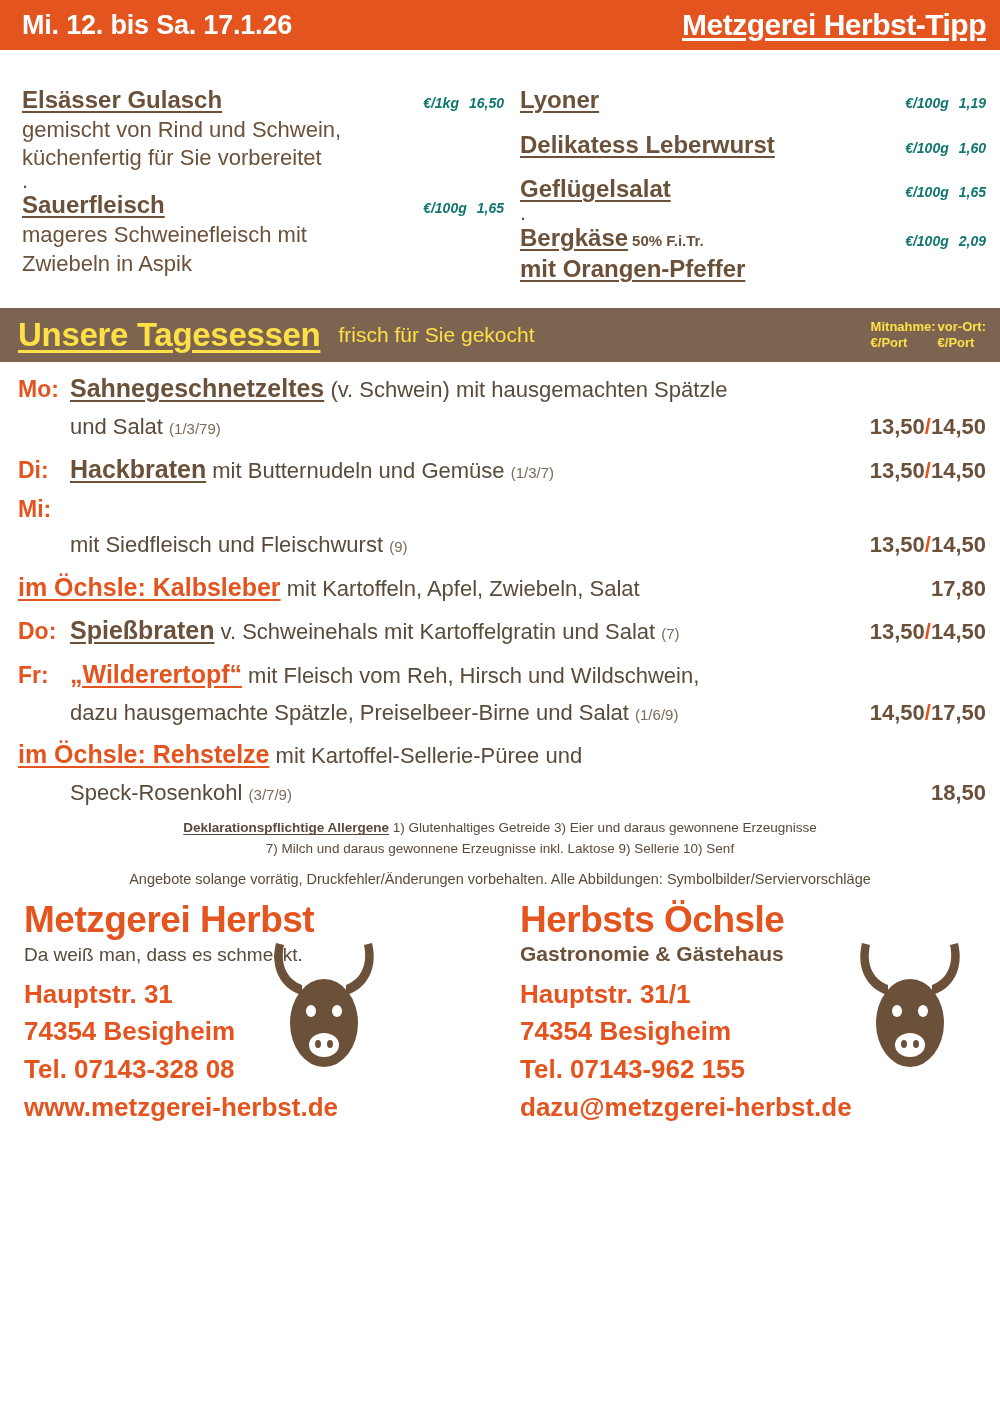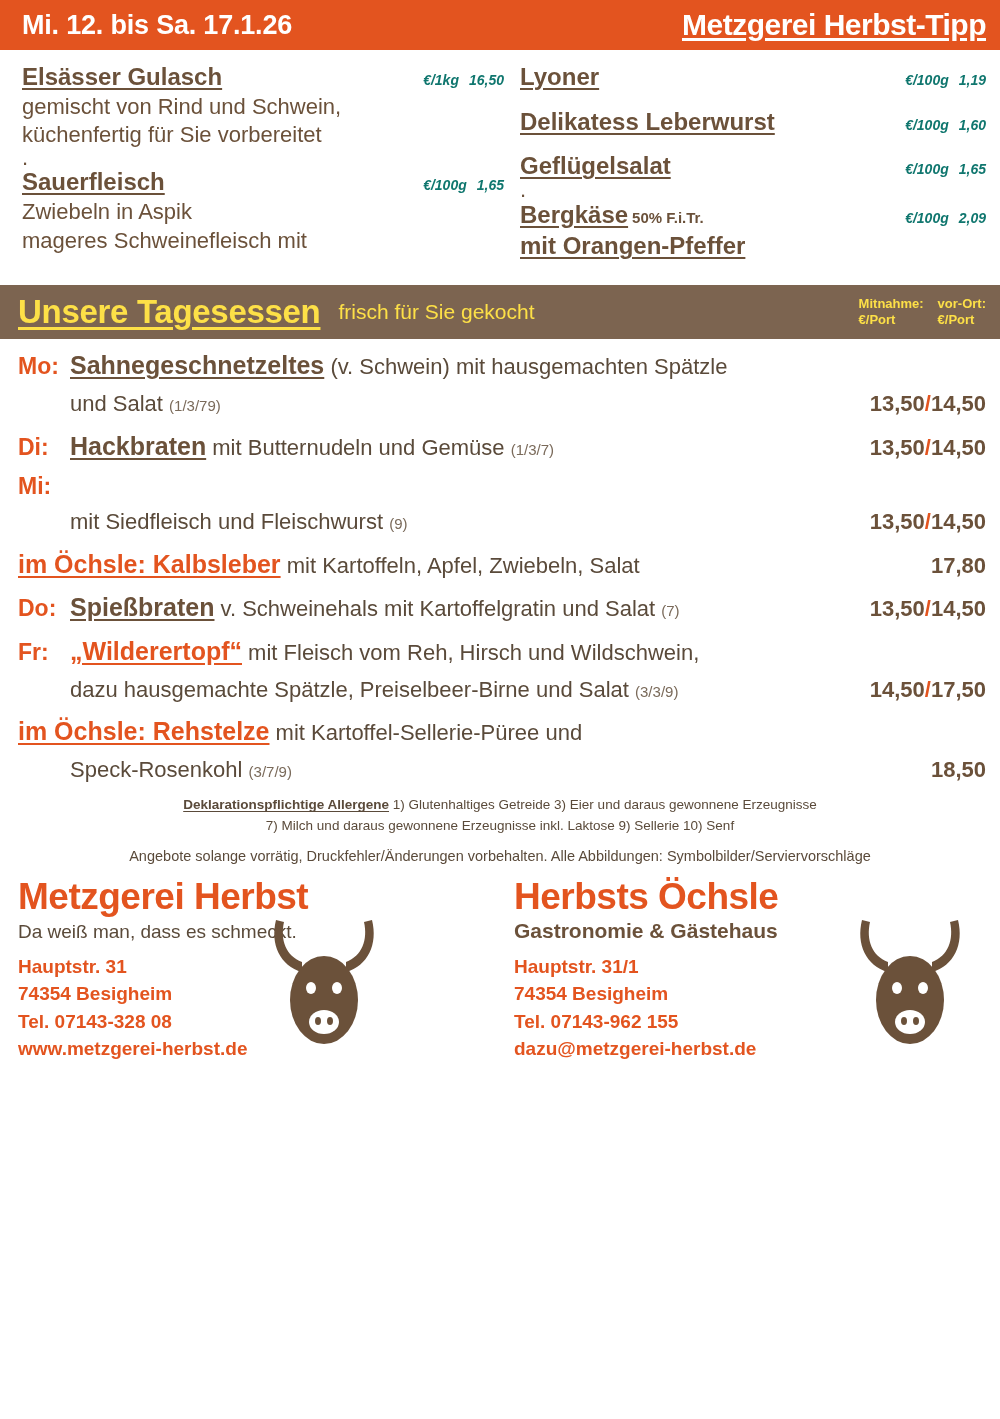--- a/index.html
+++ b/index.html
@@ -27,20 +27,21 @@
     color:#ffffff;font-weight:bold;font-size:30px;letter-spacing:-0.5px;
     text-decoration:underline;
     text-underline-offset:3px;
   }
 
   
   .offers{
     display:flex;
     padding:12px 14px 2px 22px;
     box-sizing:border-box;
+    margin-top:23px;
   }
   .col{width:50%;box-sizing:border-box;}
   .col.right{padding-left:16px;}
   .offer{margin-bottom:2px;}
   .offer-line{
     display:flex;align-items:baseline;justify-content:space-between;
     line-height:1.28;
   }
   .offer-name{
     font-size:24px;font-weight:bold;color:#6b513a;
@@ -76,21 +77,21 @@
     padding:0 14px 0 18px;
     box-sizing:border-box;
     color:#fde047;
     margin-top:20px;
   }
   .meals-title{
     font-size:33px;font-weight:bold;letter-spacing:-0.3px;
     text-decoration:underline;text-underline-offset:4px;
   }
   .meals-sub{font-size:21px;margin-left:18px;}
-  .meals-cols{margin-left:auto;display:flex;gap:14px;text-align:left;}
+  .meals-cols{margin-left:auto;display:flex;gap:2px;text-align:left;}
   .meals-cols div{font-size:13px;font-weight:bold;line-height:1.25;}
 
   
   .meals{padding:10px 14px 0 18px;box-sizing:border-box;}
   .meal{margin-bottom:11px;}
   .meal-row{display:flex;align-items:baseline;}
   .day{
     color:#e3541f;font-size:23px;font-weight:bold;width:52px;flex:none;
   }
   .meal-text{flex:1;font-size:22px;color:#5a4a3a;line-height:1.3;}
@@ -120,33 +121,33 @@
   .notes .allerg{font-size:13.5px;color:#5a4a3a;line-height:1.5;}
   .notes .disclaimer{
     font-size:14.5px;color:#5a4a3a;margin-top:12px;
   }
 
   
   .brands{
     display:flex;margin-top:14px;padding:0 0 0 18px;box-sizing:border-box;
     position:relative;
   }
-  .brand{width:50%;position:relative;}
+  .brand{width:50%;position:relative;margin-left:6px;}
   .brand.right{padding-left:10px;}
   .b-title{
     font-size:37px;font-weight:bold;color:#e3541f;letter-spacing:-0.5px;
     line-height:1.05;
   }
   .b-slogan{font-size:19px;color:#5a4a3a;margin-top:4px;}
   .b-sub{
     font-size:21px;font-weight:bold;color:#6b513a;margin-top:2px;
   }
   .b-lines{margin-top:10px;}
   .b-lines div{
-    font-size:19px;font-weight:bold;color:#e3541f;line-height:1.45;
+    font-size:26px;font-weight:bold;color:#e3541f;line-height:1.45;
   }
   .bull{position:absolute;}
   .bull.left{right:120px;top:26px;}
   .bull.right{right:30px;top:26px;}
 </style>
 </head>
 <body>
 
 <div class="page">
 
@@ -171,22 +172,22 @@
         <div class="dot">.</div>
       </div>
 
       <div class="offer">
         <div class="offer-line">
           <span class="offer-name">Sauerfleisch</span>
           <span class="offer-price">
             <span class="unit">€/100g</span><span class="val">1,65</span>
           </span>
         </div>
+        <div class="offer-desc">mageres Schweinefleisch mit</div>
         <div class="offer-desc">Zwiebeln in Aspik</div>
-        <div class="offer-desc">mageres Schweinefleisch mit</div>
       </div>
 
     </div>
 
     <div class="col right">
 
       <div class="offer" style="margin-bottom:14px;">
         <div class="offer-line">
           <span class="offer-name">Lyoner</span>
           <span class="offer-price">
@@ -325,21 +326,21 @@
         <div class="day">Fr:</div>
         <div class="meal-text">
           <span class="dish orange">„Wilderertopf“</span><span> mit Fleisch vom Reh, Hirsch und Wildschwein,</span>
         </div>
         <div class="price"></div>
       </div>
       <div class="meal-row2">
         <div class="indent"></div>
         <div class="meal-text">
           <span>dazu hausgemachte Spätzle, Preiselbeer-Birne und Salat</span>
-          <span class="alg">(3/3/9)</span>
+          <span class="alg">(1/6/9)</span>
         </div>
         <div class="price">
           <span>14,50</span><span class="sep">/</span><span>17,50</span>
         </div>
       </div>
     </div>
 
     <div class="meal">
       <div class="meal-row">
         <div class="meal-text">

